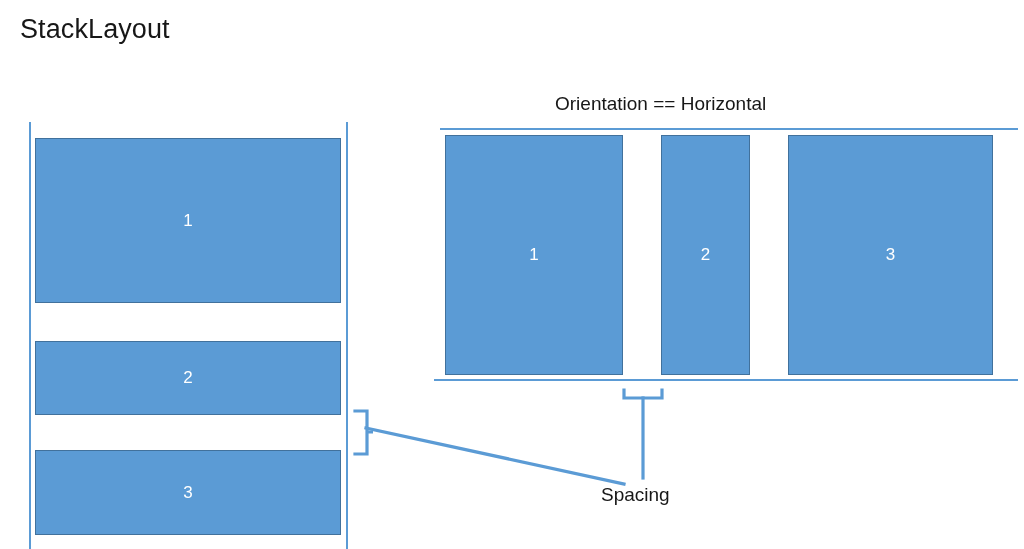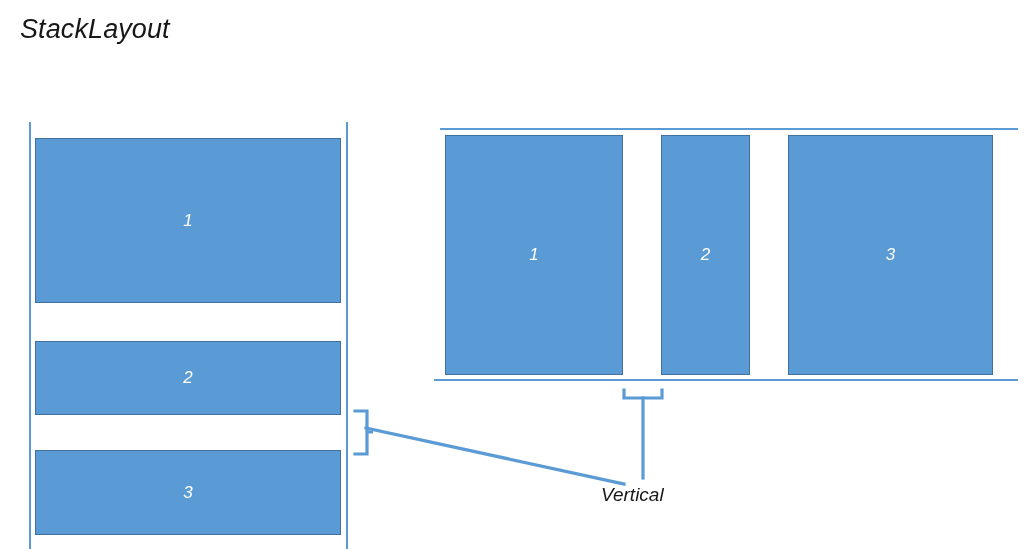--- a/index.html
+++ b/index.html
@@ -11,21 +11,20 @@
     height: 549px;
     background: #ffffff;
     font-family: "Liberation Sans", sans-serif;
     overflow: hidden;
   }
   #stage {
     position: relative;
     width: 996px;
     height: 549px;
     background: #ffffff;
-    font-style: italic;
   }
 
   
   .page-title {
     position: absolute;
     left: 20px;
     top: 14px;
     font-size: 27px;
     font-weight: 400;
     color: #171717;
@@ -116,20 +115,21 @@
   <div class="box v-box1">
     <span class="box-label">1</span>
   </div>
   <div class="box v-box2">
     <span class="box-label">2</span>
   </div>
   <div class="box v-box3">
     <span class="box-label">3</span>
   </div>
 
+  <div class="caption right-cap">Orientation == Horizontal</div>
 
   <div class="guide h guide-right-h1"></div>
   <div class="guide h guide-right-h2"></div>
 
   <div class="box h-box1">
     <span class="box-label">1</span>
   </div>
   <div class="box h-box2">
     <span class="box-label">2</span>
   </div>
@@ -149,15 +149,15 @@
     </svg>
   </div>
 
   <div class="bracket bracket-bottom">
     <svg width="50" height="100" viewBox="0 0 50 100">
       <path d="M 6 4 L 6 12 L 44 12 L 44 4" fill="none" stroke="#5B9BD5" stroke-width="3.2" stroke-linecap="square" stroke-linejoin="miter"></path>
       <line x1="25" y1="12" x2="25" y2="92" stroke="#5B9BD5" stroke-width="3.2" stroke-linecap="square"></line>
     </svg>
   </div>
 
-  <div class="spacing-label">Vertical</div>
+  <div class="spacing-label">Spacing</div>
 
 </div>
 
 </body></html>

